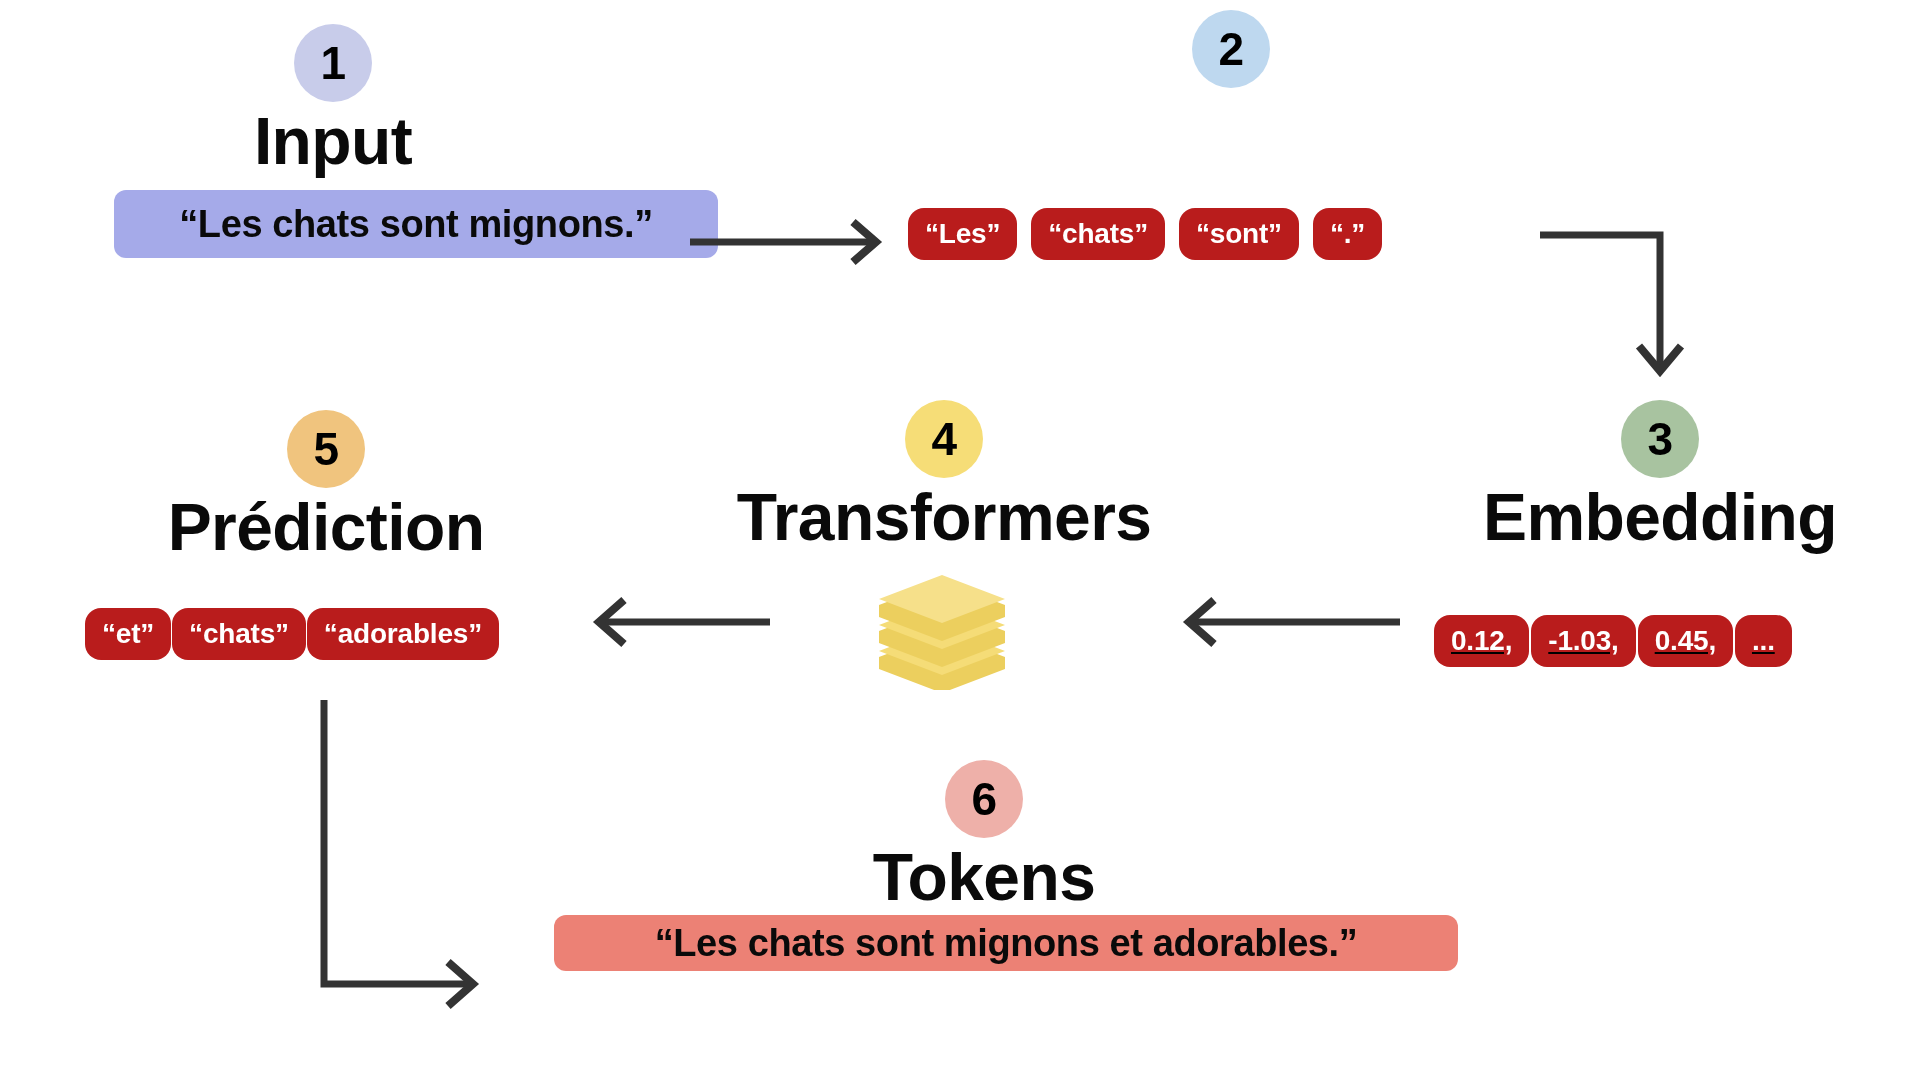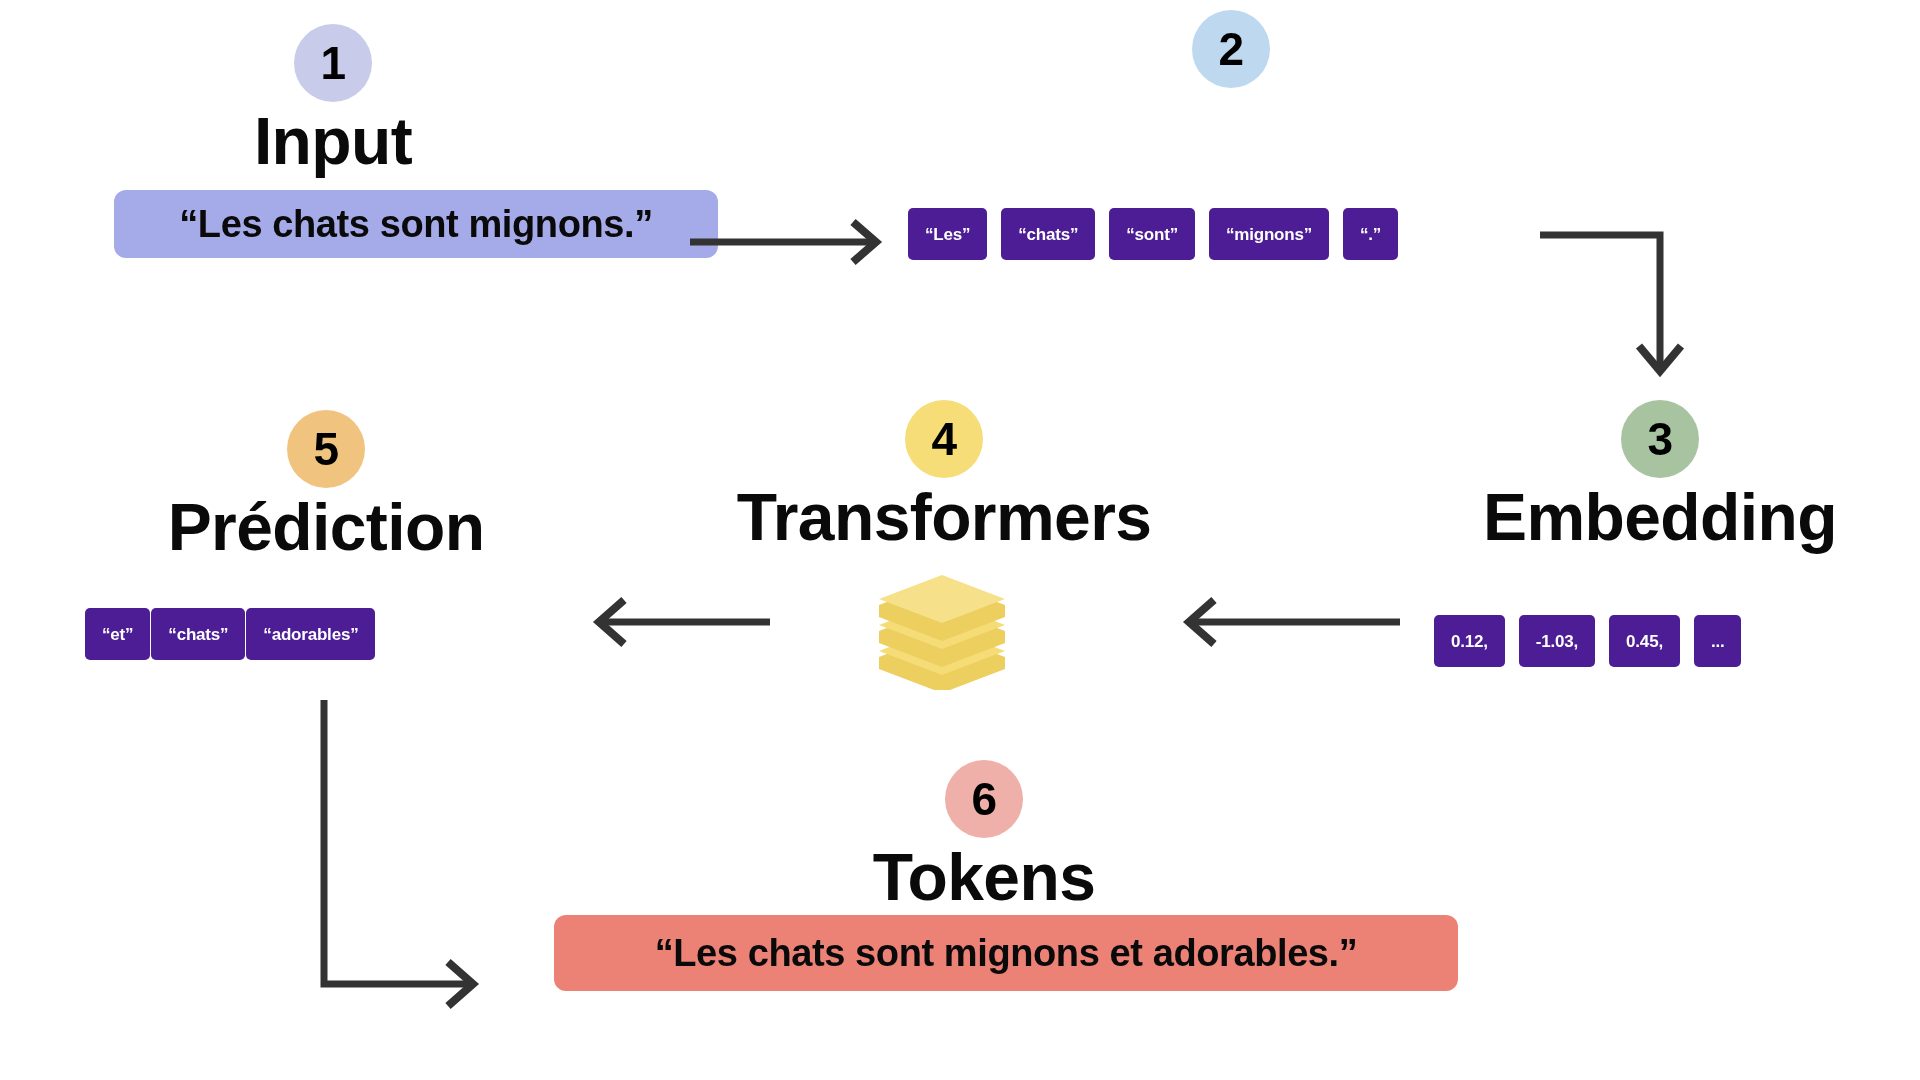--- a/index.html
+++ b/index.html
@@ -65,24 +65,24 @@
     padding: 0 22px;
   }
 
   
   .chip-row {
     position: absolute;
     display: flex;
     align-items: center;
   }
   .chip {
-    background: #4c1d95;
+    background: #b91c1c;
     color: #ffffff;
-    border-radius: 5px;
-    font-size: 17px;
+    border-radius: 16px;
+    font-size: 28px;
     font-weight: 700;
     line-height: 1;
     white-space: nowrap;
     display: flex;
     align-items: center;
     justify-content: center;
     height: 52px;
     padding: 0 17px;
     letter-spacing: -0.2px;
   }
@@ -129,35 +129,34 @@
   </svg>
 
   <div class="step-head" style="left:1172px; top:10px; width:118px;">
     <div class="step-badge" style="background: rgb(190, 216, 239);">2</div>
   </div>
 
   <div class="chip-row" style="left:908px; top:208px; gap:14px;">
     <div class="chip">“Les”</div>
     <div class="chip">“chats”</div>
     <div class="chip">“sont”</div>
-    <div class="chip">“mignons”</div>
     <div class="chip">“.”</div>
   </div>
 
   <svg class="conn" style="left:1540px; top:228px; width:160px; height:160px;" viewBox="0 0 160 160">
     <path class="stroke" d="M0,7 L120,7 L120,140"></path>
     <path class="head" d="M99,118 L120,143 L141,118"></path>
   </svg>
 
   <div class="step-head" style="left:1601px; top:400px; width:118px;">
     <div class="step-badge" style="background: rgb(168, 195, 160);">3</div>
     <div class="step-title">Embedding</div>
   </div>
 
-  <div class="chip-row" style="left:1434px; top:615px; gap:14px;">
+  <div class="chip-row" style="left:1434px; top:615px; gap:2px;text-decoration:underline;">
     <div class="chip">0.12,</div>
     <div class="chip">-1.03,</div>
     <div class="chip">0.45,</div>
     <div class="chip">...</div>
   </div>
 
   <svg class="conn" style="left:1170px; top:592px; width:230px; height:60px;" viewBox="0 0 230 60">
     <path class="stroke" d="M230,30 L22,30"></path>
     <path class="head" d="M44,8 L19,30 L44,52"></path>
   </svg>
@@ -198,15 +197,15 @@
   <svg class="conn" style="left:320px; top:700px; width:200px; height:300px;" viewBox="0 0 200 300">
     <path class="stroke" d="M4,0 L4,284 L150,284"></path>
     <path class="head" d="M128,262 L153,284 L128,306"></path>
   </svg>
 
   <div class="step-head" style="left:925px; top:760px; width:118px;">
     <div class="step-badge" style="background: rgb(238, 176, 169);">6</div>
     <div class="step-title">Tokens</div>
   </div>
 
-  <div class="bubble" style="left: 554px; top: 915px; width: 860px; height: 76px; justify-content: center; background: rgb(236, 129, 117);">“Les chats sont mignons et adorables.”</div>
+  <div class="bubble" style="left: 554px; top: 915px; width: 860px; height: 56px; justify-content: center; background: rgb(236, 129, 117);">“Les chats sont mignons et adorables.”</div>
 
 </div>
 
 </body></html>

